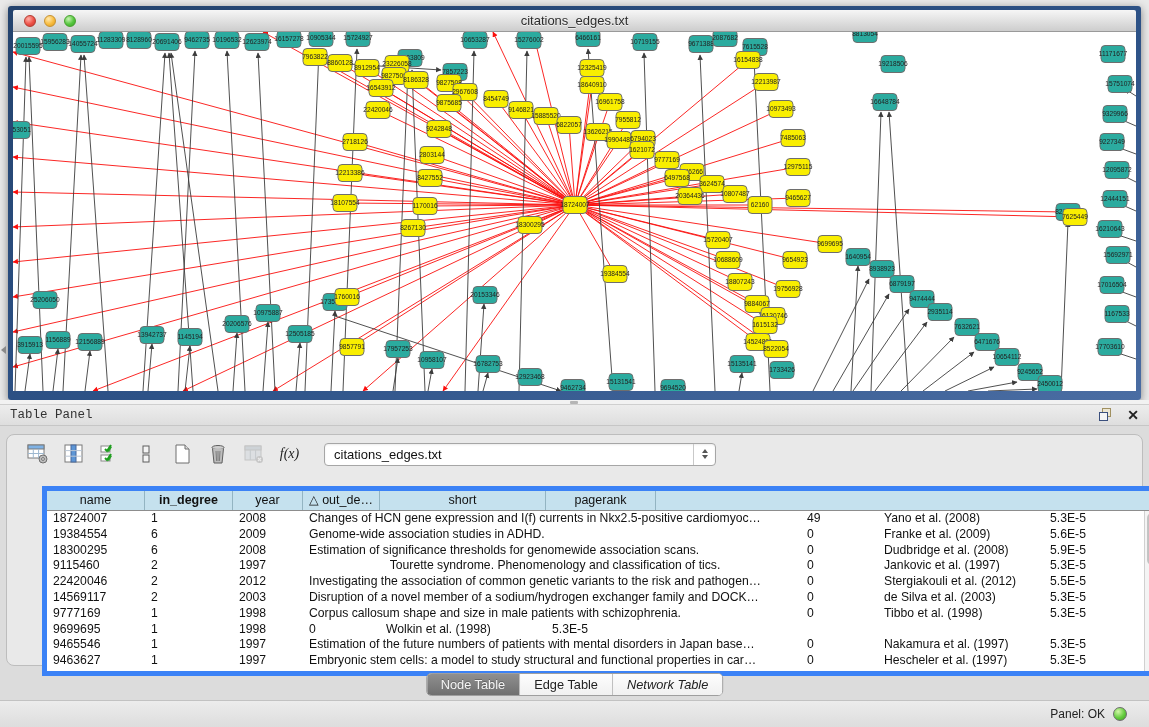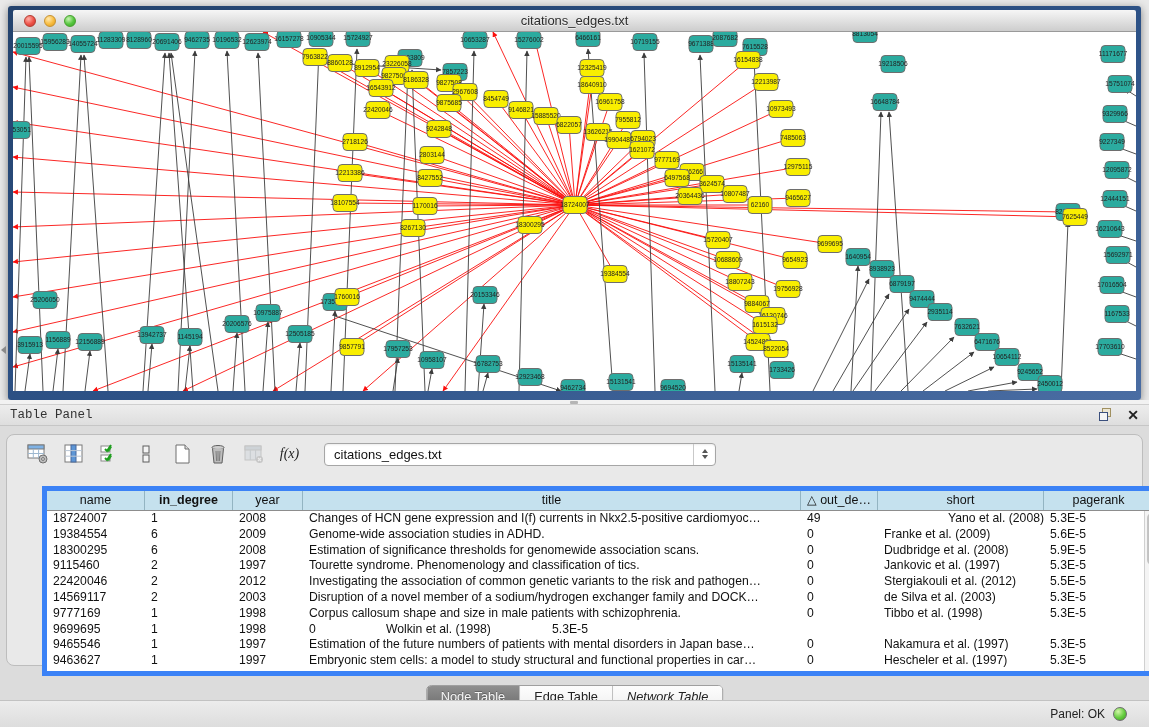--- a/index.html
+++ b/index.html
@@ -66,21 +66,21 @@
   .t-rows { position:relative; }
   .t-row { display:flex; height:15.8px; }
   .t-cell { font-size:12.2px; color:#111; line-height:15.8px; padding-left:6px;
     overflow:hidden; white-space:nowrap; }
   .vscroll { position:absolute; right:0; top:20px; bottom:0; width:15px; background:#f4f4f4; border-left:1px solid #d0d0d0; }
   .vthumb { position:absolute; left:2px; top:2px; width:10px; height:52px; border-radius:5px;
     background:linear-gradient(90deg,#c6c6c6,#ababab); }
 
   
   .tabs { position:absolute; left:50%; transform:translateX(-50%); top:673px; height:23px;
-    display:flex; border:1px solid #9f9f9f; border-radius:5px; overflow:hidden; background:#fbfbfb;margin-top:12px; }
+    display:flex; border:1px solid #9f9f9f; border-radius:5px; overflow:hidden; background:#fbfbfb; }
   .tab { padding:0 14px; font-size:12.8px; line-height:21px; color:#222; border-right:1px solid #b5b5b5; background:linear-gradient(#fdfdfd,#f1f1f1); }
   .tab:last-child { border-right:none;font-style:italic; }
   .tab.sel { background:linear-gradient(#8f8f8f,#707070); color:#f4f4f4; text-shadow:0 -1px 0 rgba(0,0,0,.25); }
 
   
   .status { position:absolute; left:0; top:700px; width:1149px; height:27px;
     background:linear-gradient(#ececec,#dddddd); border-top:1px solid #c2c2c2;
     display:flex; align-items:center; justify-content:flex-end; }
   .mem-label { font-size:12px; color:#222; margin-right:8px; }
   .mem-dot { width:14px; height:14px; border-radius:50%; margin-right:22px;
@@ -859,33 +859,32 @@
           </span>
       </div>
     </div>
   </div>
 
   <div class="table-wrap">
     <div class="t-header" id="t-header">
         <div class="t-hcell" style="width: 98px;">name</div>
         <div class="t-hcell" style="width: 88px; font-weight: bold;">in_degree</div>
         <div class="t-hcell" style="width: 70px;">year</div>
-        <div class="t-hcell" style="width: 498px;">title</div>
         <div class="t-hcell" style="width: 77px;">△ out_de…</div>
         <div class="t-hcell" style="width: 166px;">short</div>
         <div class="t-hcell" style="width: 110px;">pagerank</div>
       </div>
     <div class="t-rows" id="t-rows">
         <div class="t-row">
           <div class="t-cell" style="width: 98px;">18724007</div>
           <div class="t-cell" style="width: 88px;">1</div>
           <div class="t-cell" style="width: 70px;">2008</div>
           <div class="t-cell" style="width: 498px;">Changes of HCN gene expression and I(f) currents in Nkx2.5-positive cardiomyoc…</div>
           <div class="t-cell" style="width: 77px;">49</div>
-          <div class="t-cell" style="width: 166px; text-align: right;">Yano et al. (2008)</div>
+          <div class="t-cell" style="width: 166px;">Yano et al. (2008)</div>
           <div class="t-cell" style="width: 110px;">5.3E-5</div>
         </div>
         <div class="t-row">
           <div class="t-cell" style="width: 98px;">19384554</div>
           <div class="t-cell" style="width: 88px;">6</div>
           <div class="t-cell" style="width: 70px;">2009</div>
           <div class="t-cell" style="width: 498px;">Genome-wide association studies in ADHD.</div>
           <div class="t-cell" style="width: 77px;">0</div>
           <div class="t-cell" style="width: 166px;">Franke et al. (2009)</div>
           <div class="t-cell" style="width: 110px;">5.6E-5</div>
@@ -896,21 +895,21 @@
           <div class="t-cell" style="width: 70px;">2008</div>
           <div class="t-cell" style="width: 498px;">Estimation of significance thresholds for genomewide association scans.</div>
           <div class="t-cell" style="width: 77px;">0</div>
           <div class="t-cell" style="width: 166px;">Dudbridge et al. (2008)</div>
           <div class="t-cell" style="width: 110px;">5.9E-5</div>
         </div>
         <div class="t-row">
           <div class="t-cell" style="width: 98px;">9115460</div>
           <div class="t-cell" style="width: 88px;">2</div>
           <div class="t-cell" style="width: 70px;">1997</div>
-          <div class="t-cell" style="width: 498px;">Tourette syndrome. Phenomenology and classification of tics.</div>
+          <div class="t-cell" style="width: 498px; text-align: center;">Tourette syndrome. Phenomenology and classification of tics.</div>
           <div class="t-cell" style="width: 77px;">0</div>
           <div class="t-cell" style="width: 166px;">Jankovic et al. (1997)</div>
           <div class="t-cell" style="width: 110px;">5.3E-5</div>
         </div>
         <div class="t-row">
           <div class="t-cell" style="width: 98px;">22420046</div>
           <div class="t-cell" style="width: 88px;">2</div>
           <div class="t-cell" style="width: 70px;">2012</div>
           <div class="t-cell" style="width: 498px;">Investigating the association of common genetic variants to the risk and pathogen…</div>
           <div class="t-cell" style="width: 77px;">0</div>

